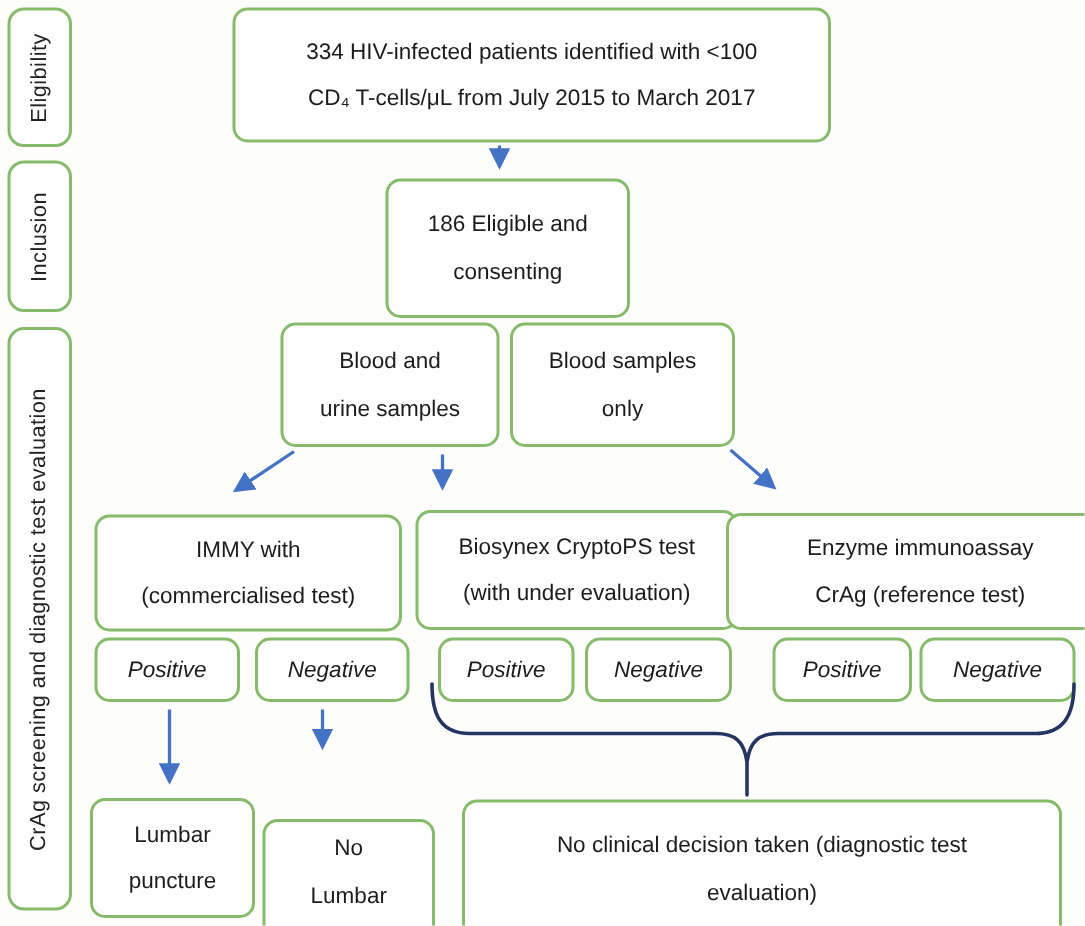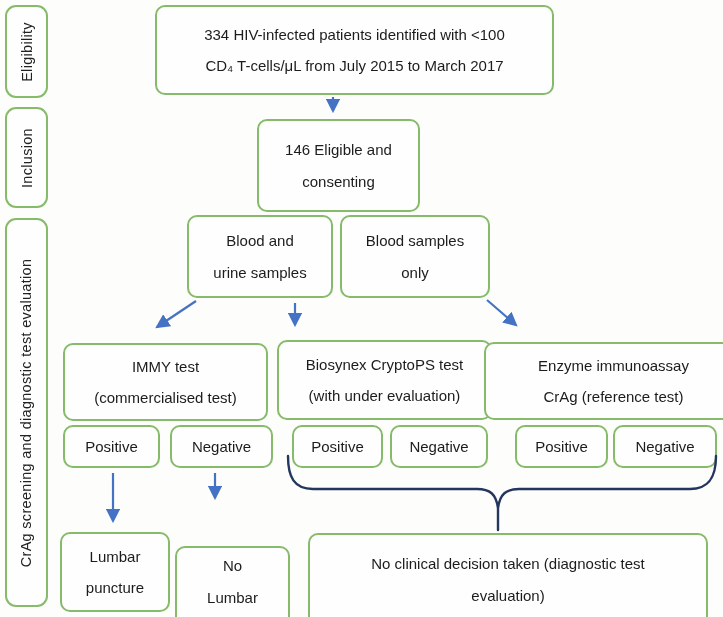--- a/index.html
+++ b/index.html
@@ -23,21 +23,21 @@
     border-radius: 10px;
     display: flex;
     flex-direction: column;
     align-items: center;
     justify-content: center;
     text-align: center;
     font-size: 15px;
     line-height: 2.1;
     padding: 2px 4px;
   }
-  .node.small { border-radius: 10px; line-height: 1.2; }
+  .node.small { border-radius: 10px; line-height: 1.2; font-style: italic; }
   .sidebar-box {
     position: absolute;
     box-sizing: border-box;
     background: #fefefe;
     border: 2px solid var(--box-border, #85BB6A);
     border-radius: 11px;
     display: flex;
     align-items: center;
     justify-content: center;
   }
@@ -80,36 +80,36 @@
   <div class="sidebar-box" style="left:5px;top:218px;width:43px;height:389px;">
     <span class="vlabel">CrAg screening and diagnostic test evaluation</span>
   </div>
 
   <div class="node" style="left:155px;top:5px;width:399px;height:90px;">
     <div>334 HIV-infected patients identified with &lt;100</div>
     <div>CD₄ T-cells/μL from July 2015 to March 2017</div>
   </div>
 
   <div class="node" style="left:257px;top:119px;width:163px;height:93px;">
-    <div>146 Eligible and</div>
+    <div>186 Eligible and</div>
     <div>consenting</div>
   </div>
 
   <div class="node" style="left:187px;top:215px;width:146px;height:83px;">
     <div>Blood and</div>
     <div>urine samples</div>
   </div>
 
   <div class="node" style="left:340px;top:215px;width:150px;height:83px;">
     <div>Blood samples</div>
     <div>only</div>
   </div>
 
   <div class="node" style="left:63px;top:343px;width:205px;height:78px;">
-    <div>IMMY test</div>
+    <div>IMMY with</div>
     <div>(commercialised test)</div>
   </div>
 
   <div class="node" style="left:277px;top:340px;width:215px;height:80px;">
     <div>Biosynex CryptoPS test</div>
     <div>(with under evaluation)</div>
   </div>
 
   <div class="node" style="left:484px;top:342px;width:259px;height:78px;">
     <div>Enzyme immunoassay</div>

